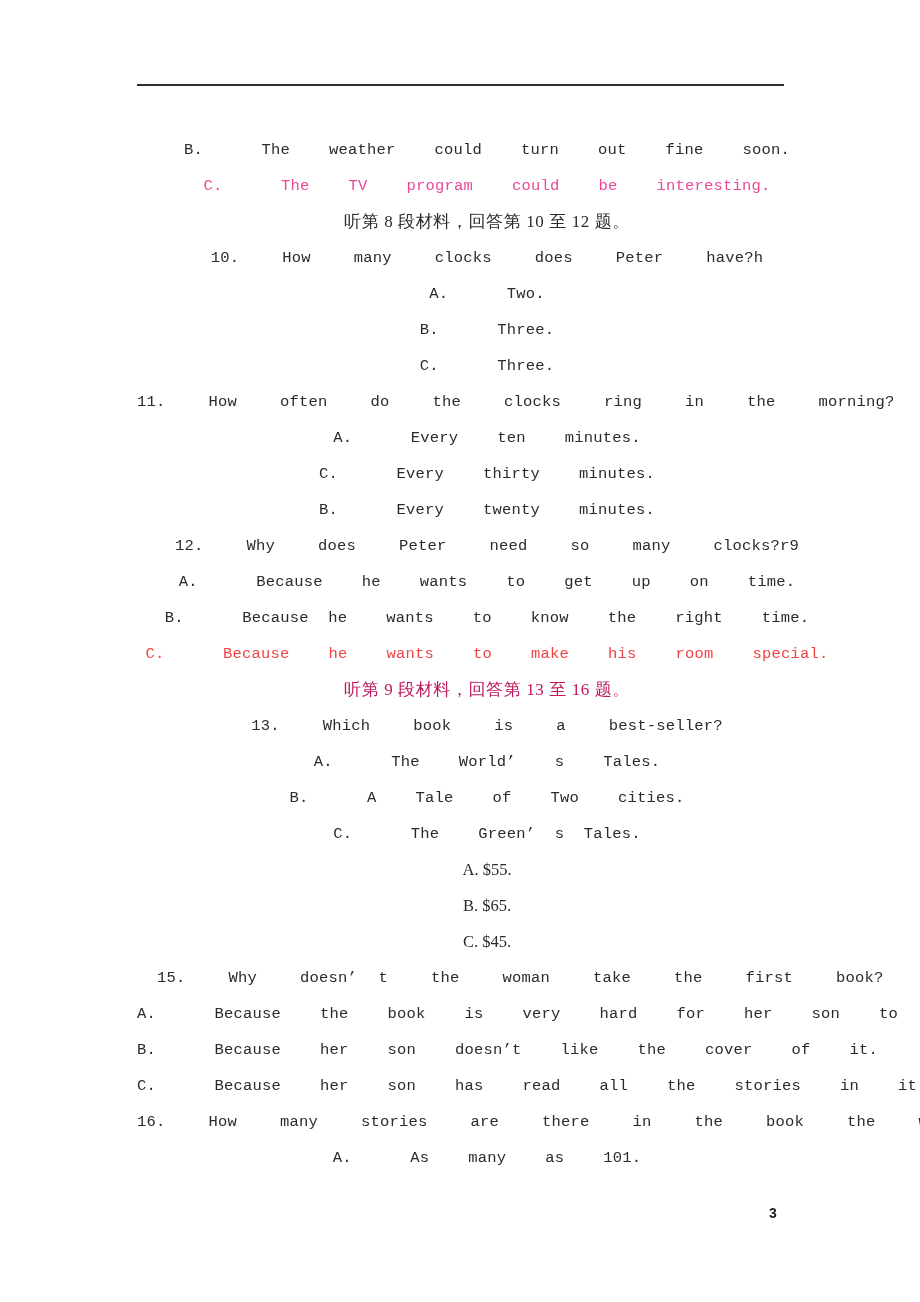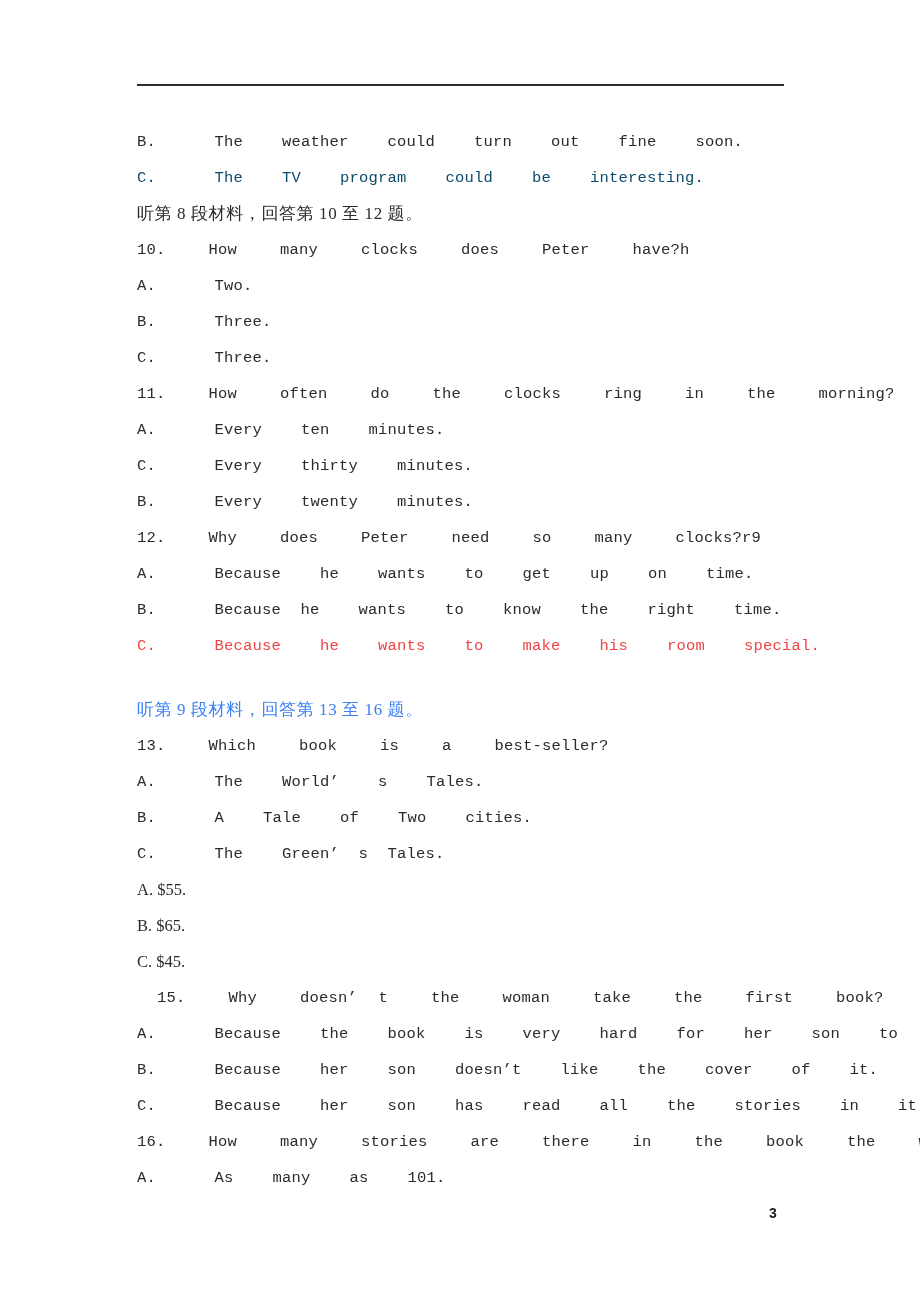--- a/index.html
+++ b/index.html
@@ -24,22 +24,23 @@
     top: 84px;
     width: 647px;
     height: 2px;
     background: #2e2e2e;
   }
 
   
   #body-text {
     position: absolute;
     left: 137px;
-    top: 124px;
+    top: 132px;
     width: 700px;
+    text-align: center;
   }
 
   .line {
     height: 36px;
     line-height: 36px;
     white-space: pre;
     color: #2b2b2b;
   }
 
   
@@ -83,35 +84,35 @@
 </style>
 </head>
 <body>
 
 <div id="page" style="background: rgb(255, 255, 255);">
 
   <div id="header-rule" style="background: rgb(46, 46, 46);"></div>
 
   <div id="body-text">
       <div class="line mono wide" style="color: rgb(43, 43, 43);">B.   The  weather  could  turn  out  fine  soon.</div>
-      <div class="line mono wide" style="color: #0c4a6e;">C.   The  TV  program  could  be  interesting.</div>
+      <div class="line mono wide" style="color: #ec4899;">C.   The  TV  program  could  be  interesting.</div>
       <div class="line cn" style="color: rgb(43, 43, 43);">听第 8 段材料，回答第 10 至 12 题。</div>
       <div class="line mono wider" style="color: rgb(43, 43, 43);">10.  How  many  clocks  does  Peter  have?h</div>
       <div class="line mono wide" style="color: rgb(43, 43, 43);">A.   Two.</div>
       <div class="line mono wide" style="color: rgb(43, 43, 43);">B.   Three.</div>
       <div class="line mono wide" style="color: rgb(43, 43, 43);">C.   Three.</div>
       <div class="line mono wider" style="color: rgb(43, 43, 43);">11.  How  often  do  the  clocks  ring  in  the  morning?</div>
       <div class="line mono wide" style="color: rgb(43, 43, 43);">A.   Every  ten  minutes.</div>
       <div class="line mono wide" style="color: rgb(43, 43, 43);">C.   Every  thirty  minutes.</div>
       <div class="line mono wide" style="color: rgb(43, 43, 43);">B.   Every  twenty  minutes.</div>
       <div class="line mono wider" style="color: rgb(43, 43, 43);">12.  Why  does  Peter  need  so  many  clocks?r9</div>
       <div class="line mono wide" style="color: rgb(43, 43, 43);">A.   Because  he  wants  to  get  up  on  time.</div>
       <div class="line mono wide" style="color: rgb(43, 43, 43);">B.   Because he  wants  to  know  the  right  time.</div>
       <div class="line mono wide" style="color: #ef4444;">C.   Because  he  wants  to  make  his  room  special.</div>
-      <div class="line cn" style="color: #3b82f6; margin-top: 28px;">听第 9 段材料，回答第 13 至 16 题。</div>
+      <div class="line cn" style="color: #be185d;">听第 9 段材料，回答第 13 至 16 题。</div>
       <div class="line mono wider" style="color: rgb(43, 43, 43);">13.  Which  book  is  a  best-seller?</div>
       <div class="line mono wide" style="color: rgb(43, 43, 43);">A.   The  World’  s  Tales.</div>
       <div class="line mono wide" style="color: rgb(43, 43, 43);">B.   A  Tale  of  Two  cities.</div>
       <div class="line mono wide" style="color: rgb(43, 43, 43);">C.   The  Green’ s Tales.</div>
       <div class="line serif-line" style="color: rgb(43, 43, 43);">A. $55.</div>
       <div class="line serif-line" style="color: rgb(43, 43, 43);">B. $65.</div>
       <div class="line serif-line" style="color: rgb(43, 43, 43);">C. $45.</div>
       <div class="line mono wider" style="color: rgb(43, 43, 43); margin-left: 20px;">15.  Why  doesn’ t  the  woman  take  the  first  book?</div>
       <div class="line mono wide" style="color: rgb(43, 43, 43);">A.   Because  the  book  is  very  hard  for  her  son  to  read.</div>
       <div class="line mono wide" style="color: rgb(43, 43, 43);">B.   Because  her  son  doesn’t  like  the  cover  of  it.</div>

